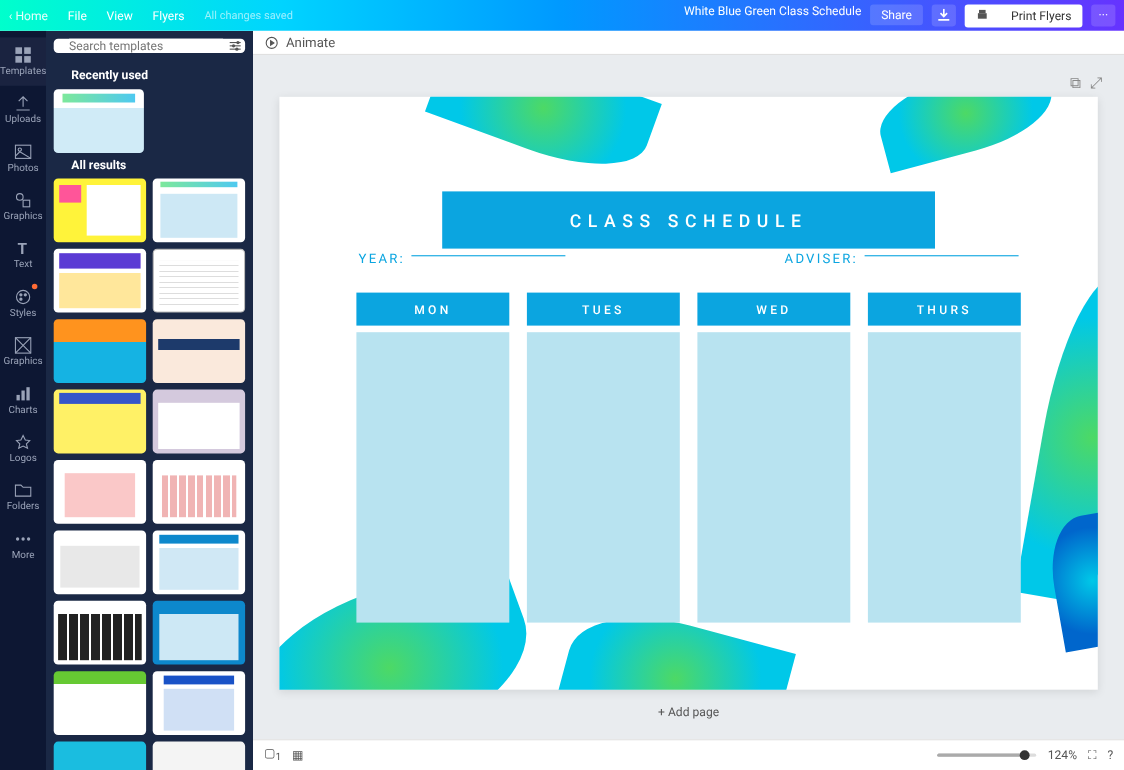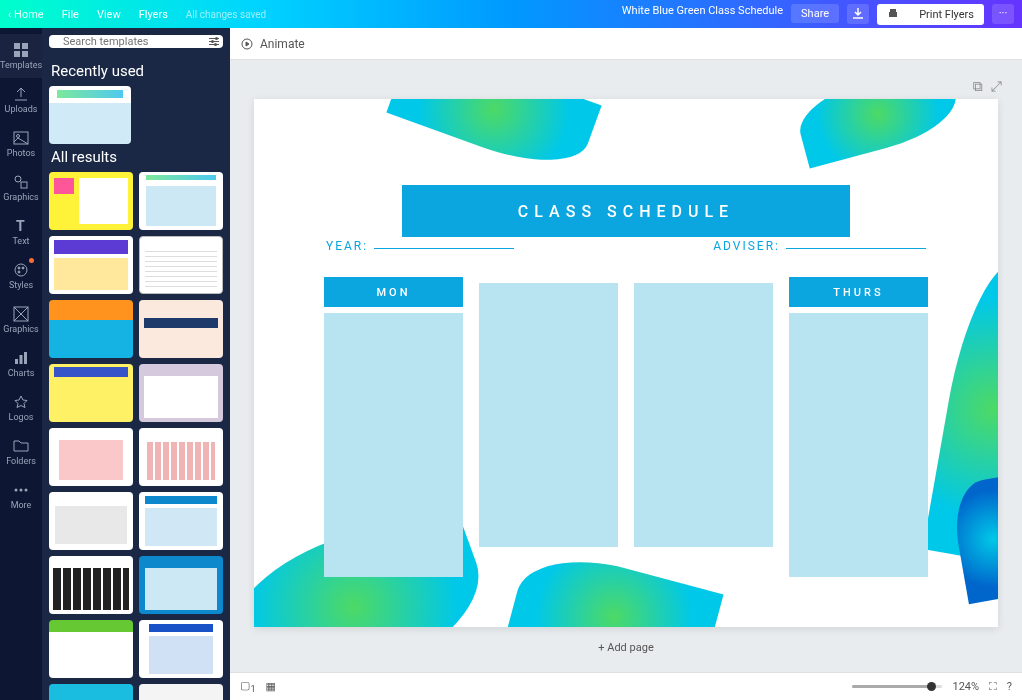--- a/index.html
+++ b/index.html
@@ -25,41 +25,41 @@
 .side-panel{width:188px;background:#1a2845;display:flex;flex-direction:column;padding:7px;overflow-y:auto;position:relative}
 .side-panel::-webkit-scrollbar{width:0}
 .search-box{background:#fff;border-radius:4px;height:28px;display:flex;align-items:center;padding:0 8px;gap:6px;margin-bottom:10px}
 .search-box input{border:none;outline:none;flex:1;font-size:11px;color:#333}
 .search-box .sliders{display:flex;flex-direction:column;gap:2px;cursor:pointer}
 .search-box .sliders span{width:10px;height:1px;background:#555;position:relative}
 .search-box .sliders span::after{content:"";position:absolute;width:3px;height:3px;background:#555;border-radius:50%;top:-1px}
 .search-box .sliders span:nth-child(1)::after{left:6px}
 .search-box .sliders span:nth-child(2)::after{left:2px}
 .search-box .sliders span:nth-child(3)::after{left:5px}
-.section-label{color:#fff;font-size:15px;font-weight:400;margin:4px 0 6px 2px}
+.section-label{color:#fff;font-size:11px;font-weight:700;margin:4px 0 6px 16px}
 .thumb-grid{display:grid;grid-template-columns:1fr 1fr;gap:6px}
 .thumb{width:100%;height:58px;border-radius:4px;background:#fff;cursor:pointer;overflow:hidden;position:relative}
 .thumb.single{grid-column:1/2;width:82px}
 .main-area{flex:1;background:#e9ecef;display:flex;flex-direction:column;position:relative}
-.toolbar{height:32px;background:#fff;border-bottom:1px solid #e0e0e0;display:flex;align-items:center;padding:0 10px}
+.toolbar{height:22px;background:#fff;border-bottom:1px solid #e0e0e0;display:flex;align-items:center;padding:0 10px}
 .animate-btn{display:flex;align-items:center;gap:6px;font-size:12px;color:#555;cursor:pointer}
 .canvas-wrap{flex:1;overflow:auto;display:flex;flex-direction:column;align-items:center;padding:18px 0}
 .canvas-tools{align-self:flex-end;display:flex;gap:8px;padding:0 20px 4px 0;color:#888}
 .canvas-tools span{cursor:pointer;font-size:14px}
 .canvas{width:744px;height:552px;background:#fff;box-shadow:0 2px 8px rgba(0,0,0,.1);position:relative;overflow:hidden}
 .leaf{position:absolute;border-radius:50% 0;background:radial-gradient(circle,#4dd965 0%,#00c8e8 70%)}
 .leaf-tl{top:-30px;left:140px;width:200px;height:80px;transform:rotate(20deg)}
 .leaf-tr{top:-20px;right:40px;width:160px;height:70px;transform:rotate(-15deg)}
 .leaf-bl{bottom:-50px;left:-30px;width:260px;height:140px;transform:rotate(-20deg)}
 .leaf-bm{bottom:-40px;left:260px;width:200px;height:100px;transform:rotate(15deg)}
 .leaf-r{right:-40px;top:160px;width:90px;height:300px;transform:rotate(10deg)}
 .leaf-r2{right:-30px;top:380px;width:70px;height:120px;background:radial-gradient(circle,#00c8e8 0%,#0066cc 70%);transform:rotate(-10deg)}
 .title-band{position:absolute;top:86px;left:148px;width:448px;height:52px;background:#0ba5e0;display:flex;align-items:center;justify-content:center;color:#fff;letter-spacing:6px;font-size:16px;font-weight:500}
 .meta-row{position:absolute;top:140px;left:72px;right:72px;display:flex;justify-content:space-between;color:#0ba5e0;font-size:12px;letter-spacing:2px}
-.meta-row .meta{display:flex;align-items:center;gap:6px}
+.meta-row .meta{display:flex;align-items:flex-start;gap:6px}
 .meta-row .line{width:140px;height:1px;background:#0ba5e0;margin-top:4px}
 .days-row{position:absolute;top:178px;left:70px;right:70px;display:flex;gap:16px}
 .day-col{flex:1;display:flex;flex-direction:column}
 .day-head{height:30px;background:#0ba5e0;color:#fff;display:flex;align-items:center;justify-content:center;font-size:11px;letter-spacing:3px;font-weight:500}
 .day-body{height:264px;background:#b8e3f0;margin-top:6px}
 .add-page{margin-top:14px;font-size:11px;color:#555;cursor:pointer}
 .bottom-bar{height:28px;background:#fff;border-top:1px solid #e0e0e0;display:flex;align-items:center;padding:0 10px;gap:10px;font-size:11px;color:#555}
 .bottom-bar .spacer{flex:1}
 .zoom-slider{width:90px;height:3px;background:#ddd;border-radius:2px;position:relative}
 .zoom-slider::after{content:"";position:absolute;right:6px;top:-3px;width:9px;height:9px;background:#333;border-radius:50%}
@@ -292,23 +292,25 @@
               <span>ADVISER:</span>
               <span class="line"></span>
             </div>
         </div>
         <div class="days-row">
           <div class="day-col">
               <div class="day-head">MON</div>
               <div class="day-body"></div>
             </div>
           <div class="day-col">
+              <div class="day-head">TUES</div>
               <div class="day-body"></div>
             </div>
           <div class="day-col">
+              <div class="day-head">WED</div>
               <div class="day-body"></div>
             </div>
           <div class="day-col">
               <div class="day-head">THURS</div>
               <div class="day-body"></div>
             </div>
         </div>
       </div>
       <div class="add-page">+ Add page</div>
     </div>

